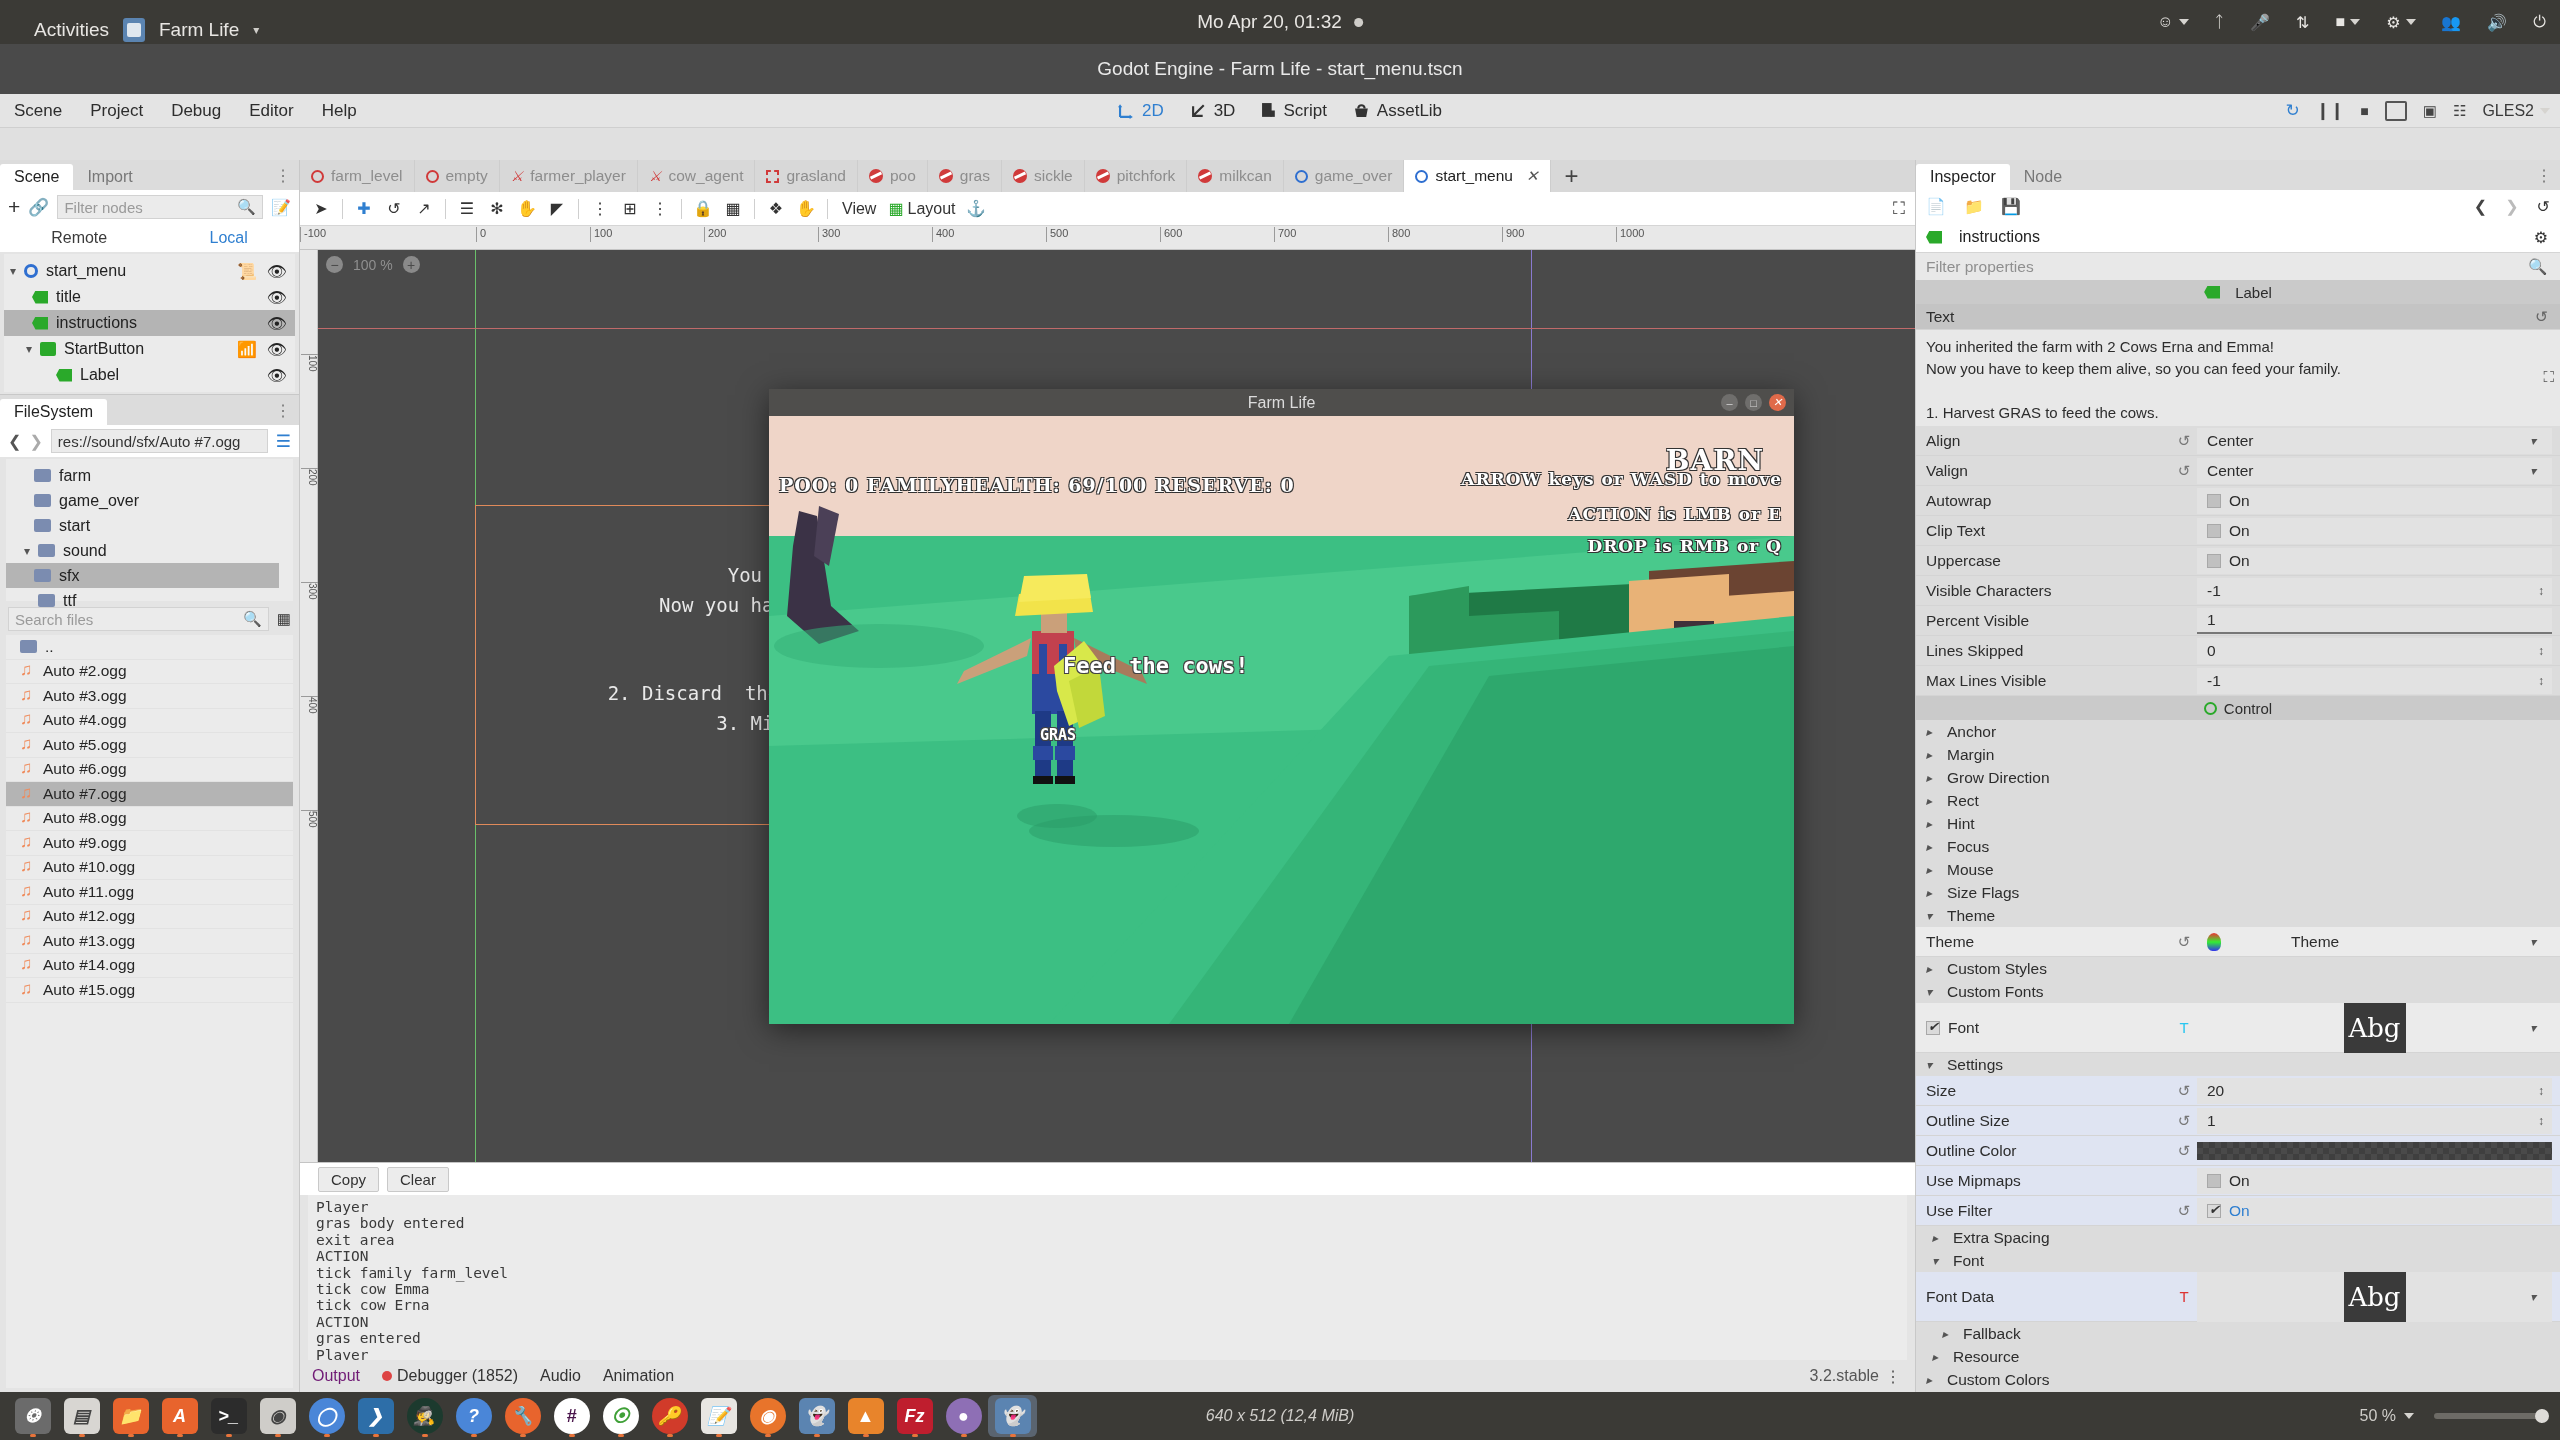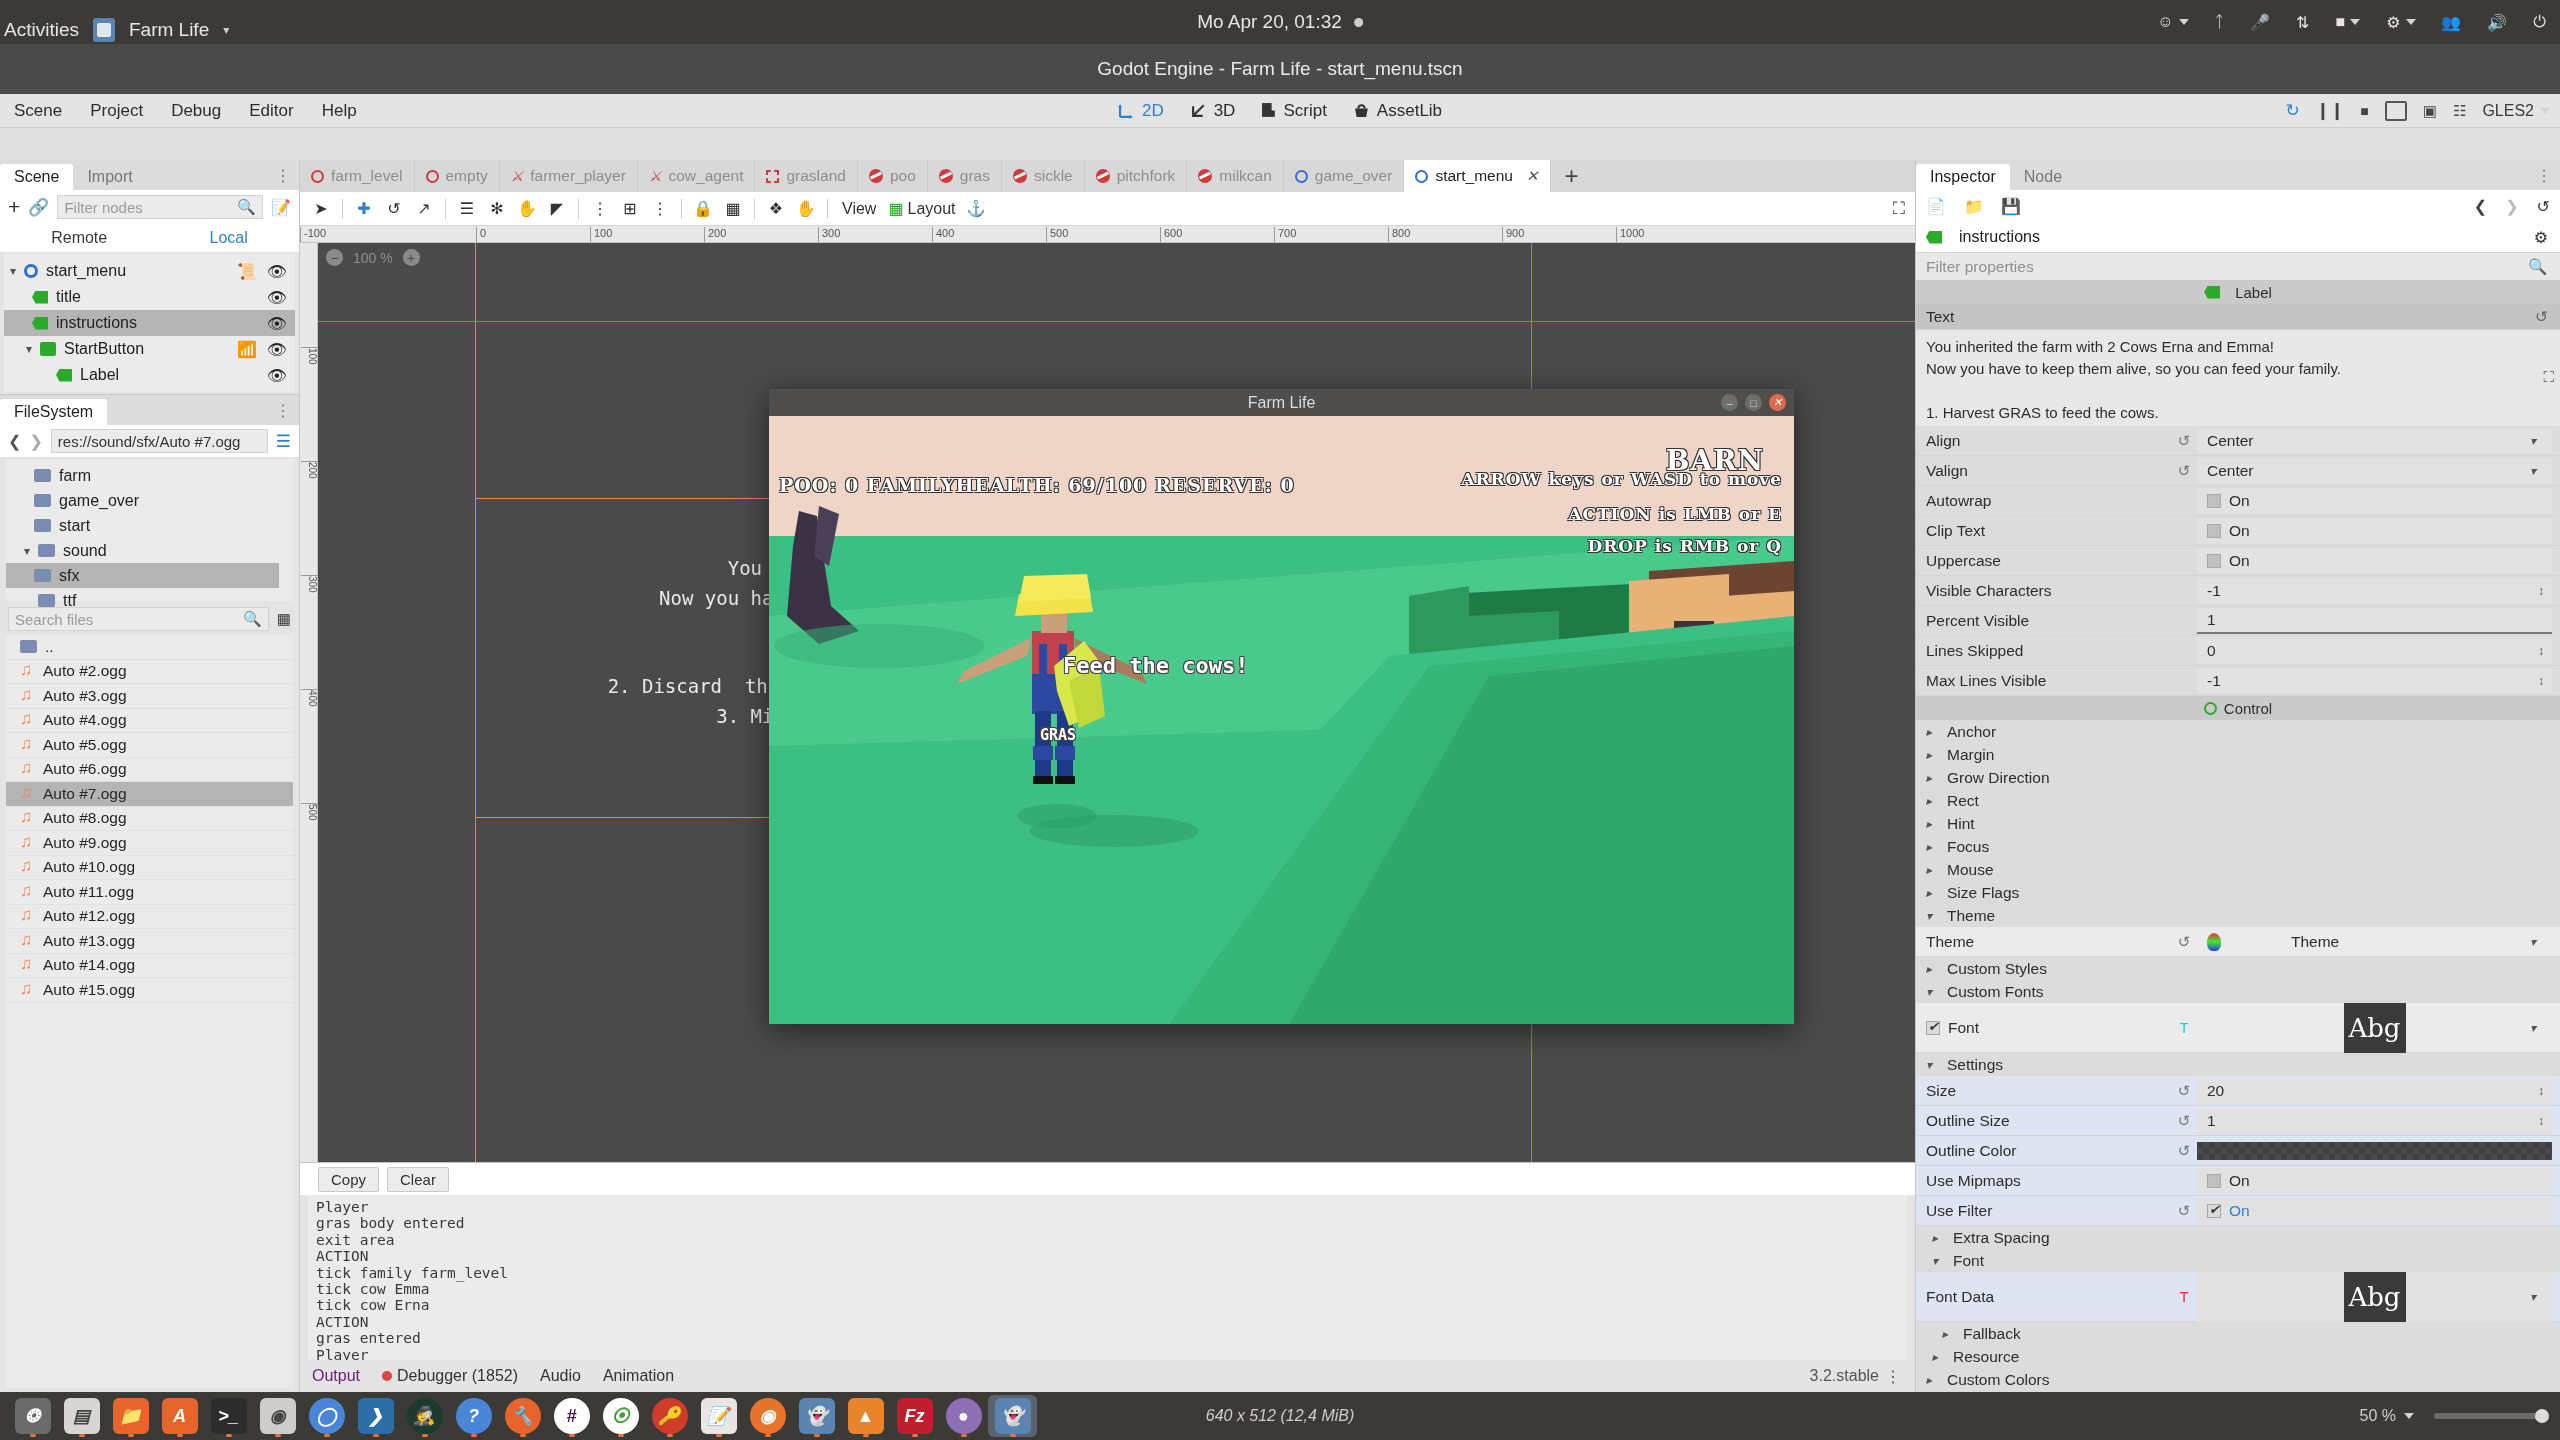--- a/index.html
+++ b/index.html
@@ -4,21 +4,21 @@
 <style>
   * { box-sizing: border-box; margin:0; padding:0; }
   html,body { width:2560px; height:1440px; overflow:hidden; background:#2b2b2b;
     font-family:"Liberation Sans", sans-serif; }
   body { position:relative; }
 
   
   #gnome-bar { position:absolute; left:0; top:0; width:2560px; height:44px;
     background:#3b3a36; color:#e8e6e3; display:flex; align-items:center;
     font-size:19px; }
-  #gnome-bar .gb-left { display:flex; align-items:center; gap:14px; padding-left:4px;margin-top:16px; }
+  #gnome-bar .gb-left { display:flex; align-items:center; gap:14px; padding-left:34px;margin-top:16px; }
   #gnome-bar .gb-appicon { width:22px; height:24px; background:#5b84b1;
      border-radius:3px; display:inline-block; position:relative; }
   #gnome-bar .gb-appicon:after{ content:""; position:absolute; left:4px; top:5px;
      width:14px;height:14px;border-radius:2px;background:#dfe7ef; }
   #gnome-bar .gb-caret { font-size:12px; color:#cfcdc9; }
   #gnome-bar .gb-center { position:absolute; left:50%; transform:translateX(-50%);
      display:flex; align-items:center; gap:12px; }
   #gnome-bar .gb-dot { width:9px;height:9px;border-radius:50%;background:#cfcdc9; display:inline-block;}
   #gnome-bar .gb-right { position:absolute; right:14px; display:flex; align-items:center; gap:26px; }
   .tray-ico { display:inline-flex; align-items:center; gap:5px; color:#e8e6e3; font-size:16px; }
@@ -99,21 +99,21 @@
   .ico-sq { width:13px;height:13px;border:2px dashed #d03a3a; }
   .ico-mesh { width:14px;height:14px;border-radius:50%;background:#d03a3a; position:relative;}
   .ico-mesh:after{content:"";position:absolute;left:1px;top:5px;width:12px;height:3px;background:#fff;transform:rotate(-25deg);}
   .plus-tab { display:flex; align-items:center; padding:0 14px; font-size:24px; color:#444; }
   .vp-toolbar { height:34px; background:#fff; display:flex; align-items:center; gap:0;
       padding:0 6px; border-bottom:1px solid #d5d5d5; position:relative;}
   .vtool { width:30px; height:26px; display:flex;align-items:center;justify-content:center;
       font-size:16px; color:#333; }
   .vsep { width:1px; height:20px; background:#cfcfcf; margin:0 6px; }
   .vp-toolbar .fs-btn { position:absolute; right:10px; color:#333; font-size:17px;}
-  .ruler-top { height:17px; background:#e8e8e8; position:relative; border-bottom:1px solid #c4c4c4;}
+  .ruler-top { height:24px; background:#e8e8e8; position:relative; border-bottom:1px solid #c4c4c4;}
   .ruler-top span { position:absolute; top:1px; font-size:11px; color:#555; padding-left:3px;
       border-left:1px solid #9a9a9a; height:15px;}
   #viewport { flex:1; background:#4a4a4a; position:relative; overflow:hidden; display:flex;}
   .ruler-left { width:18px; background:#e8e8e8; position:relative; border-right:1px solid #c4c4c4;}
   .ruler-left span { position:absolute; left:1px; font-size:10px; color:#555; writing-mode:vertical-rl;
       border-top:1px solid #9a9a9a; width:17px;}
   .canvas-area { flex:1; position:relative; background:#4a4a4a; overflow:hidden;}
   .zoombar { position:absolute; left:8px; top:6px; display:flex; align-items:center; gap:10px;
       color:#8f8f8f; font-size:14px; z-index:5;}
   .zcirc { width:17px;height:17px;border-radius:50%;background:#8a8a8a;color:#4a4a4a;

